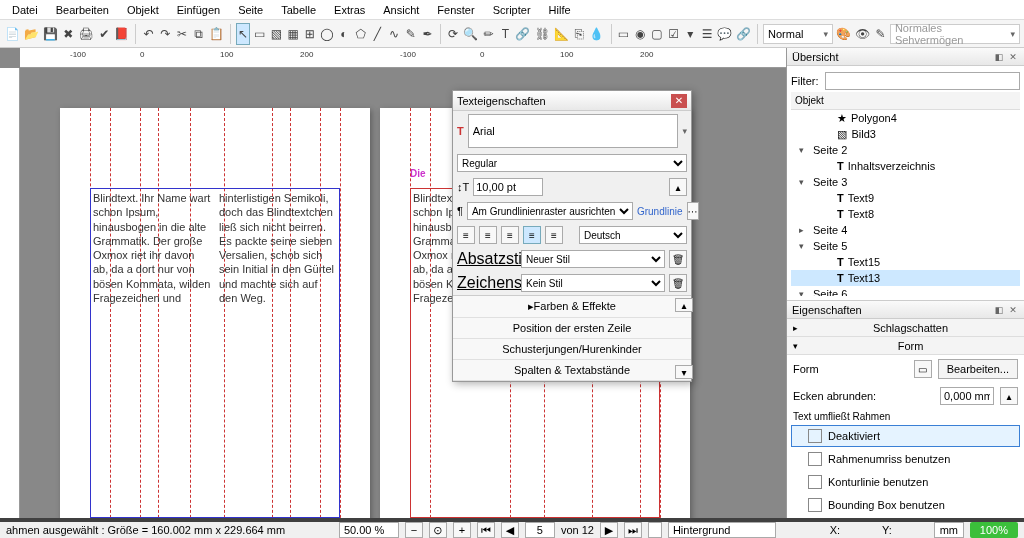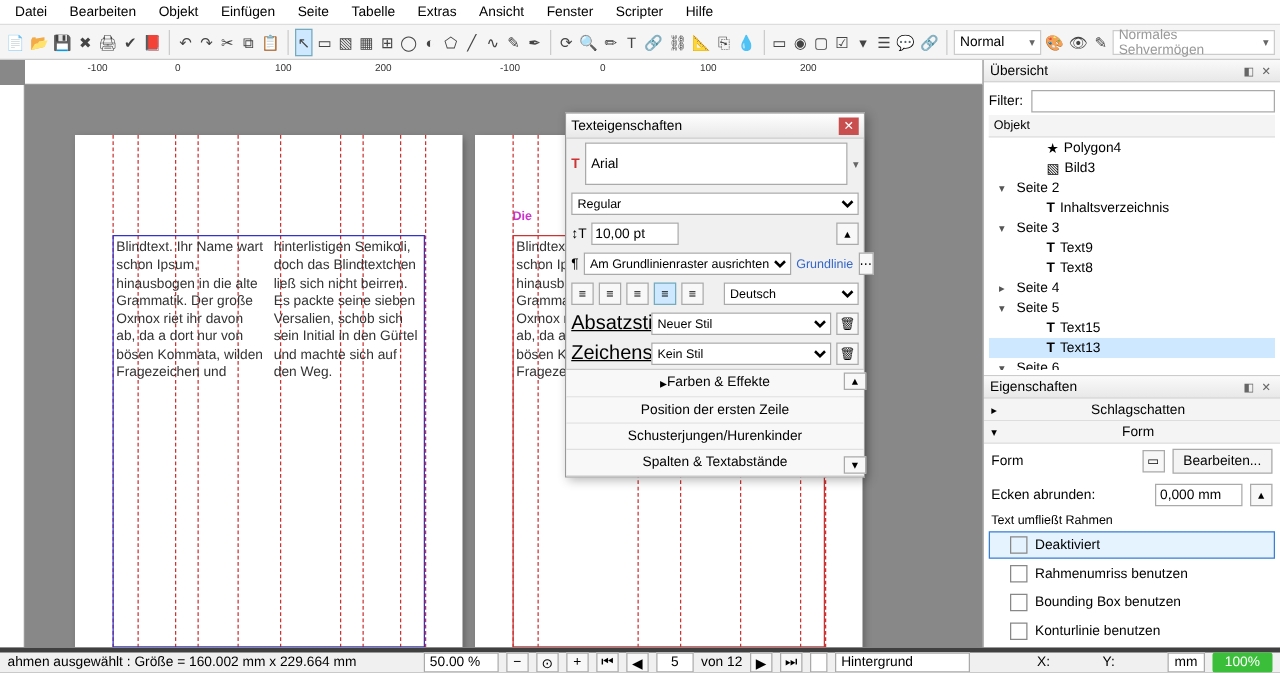--- a/index.html
+++ b/index.html
@@ -304,40 +304,40 @@
             <span style="flex:1;text-align:center">Form</span>
           </div>
         <div class="prop-row">
           <span>Form</span>
           <div style="flex:1"></div>
           <div class="small-btn">▭</div>
           <button style="height:20px;padding:0 8px;border:1px solid #aaa;background:#f4f4f4">Bearbeiten...</button>
         </div>
         <div class="prop-row">
           <span class="prop-label">Ecken abrunden:</span>
-          <input type="text" style="width: 70px;" value="0,000 mm">
+          <input type="text" style="width: 54px;" value="0,000 mm">
           <div class="small-btn">▴</div>
         </div>
         <div style="padding:2px 6px;font-size:10px">Text umfließt Rahmen</div>
         <div id="flow-options">
             <div class="option-row active">
               <span class="option-icon"></span>
               <span>Deaktiviert</span>
             </div>
             <div class="option-row">
               <span class="option-icon"></span>
               <span>Rahmenumriss benutzen</span>
             </div>
             <div class="option-row">
               <span class="option-icon"></span>
-              <span>Bounding Box benutzen</span>
+              <span>Konturlinie benutzen</span>
             </div>
             <div class="option-row">
               <span class="option-icon"></span>
-              <span>Konturlinie benutzen</span>
+              <span>Bounding Box benutzen</span>
             </div>
             <div class="option-row disabled"></div>
           </div>
       </div>
     </div>
 
   </div>
 </div>
 
 <div class="text-props">

